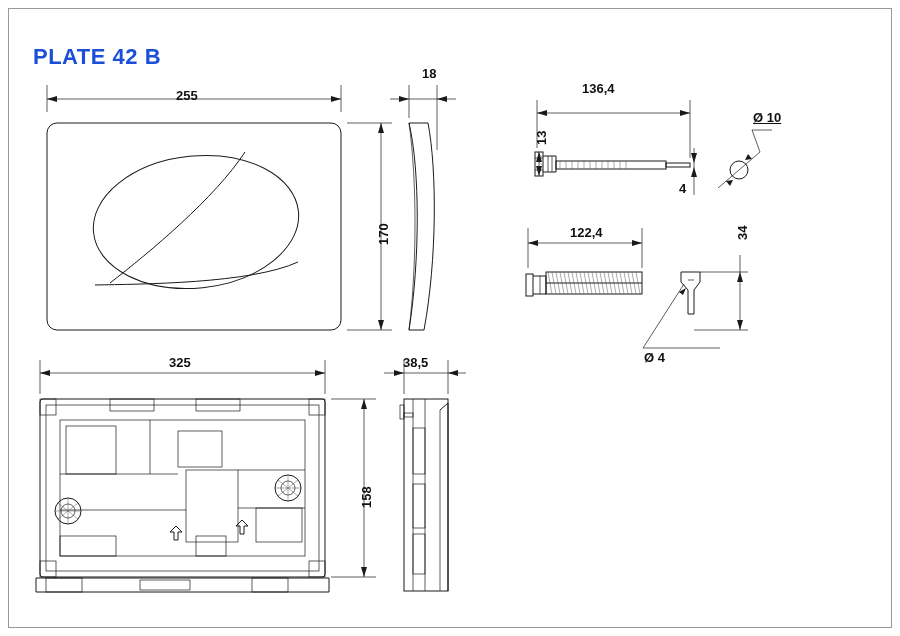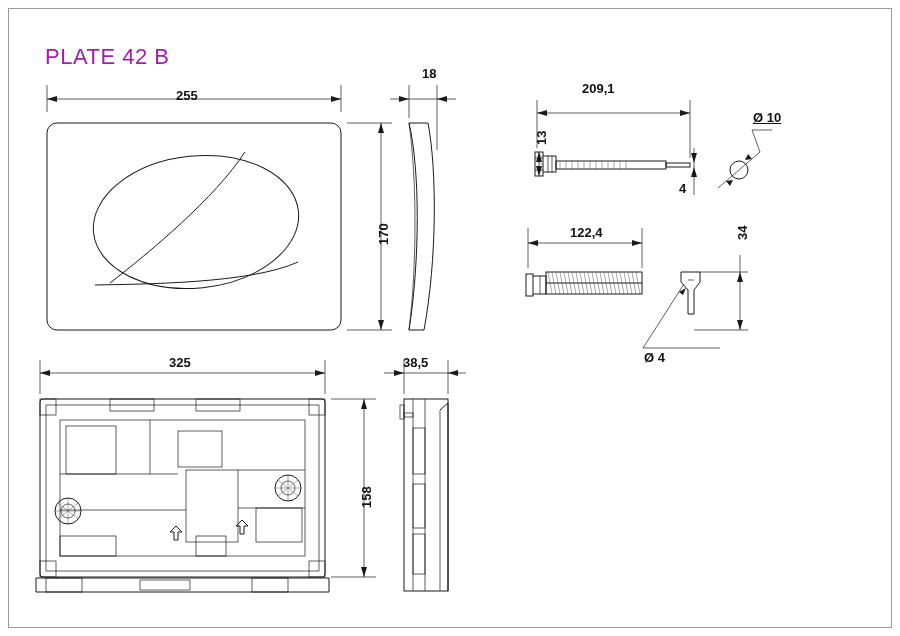--- a/index.html
+++ b/index.html
@@ -22,26 +22,26 @@
     position: absolute;
     left: 8px;
     top: 8px;
     width: 884px;
     height: 620px;
     border: 1px solid #9a9a9a;
     box-sizing: border-box;
   }
   #title {
     position: absolute;
-    left: 45px;
+    left: 33px;
     top: 44px;
     font-size: 22px;
-    font-weight: normal;
+    font-weight: bold;
     letter-spacing: 0.5px;
-    color: #a21caf;
+    color: #1d4ed8;
   }
   svg.draw {
     position: absolute;
     left: 0;
     top: 0;
     width: 900px;
     height: 636px;
   }
   .ln {
     stroke: #1a1a1a;
@@ -299,21 +299,21 @@
       <path class="fillblk" d="M404 373 L394 370 L394 376 Z"></path>
       <path class="fillblk" d="M448 373 L458 370 L458 376 Z"></path>
     </g>
 
   </svg>
 
   <div class="dimtxt" style="left:176px; top:88px;">255</div>
   <div class="dimtxt" style="left:406px; top:66px;margin-left:16px;">18</div>
   <div class="dimtxt rot90" style="left:376px; top:245px;">170</div>
 
-  <div class="dimtxt" style="left:582px; top:81px;">209,1</div>
+  <div class="dimtxt" style="left:582px; top:81px;">136,4</div>
   <div class="dimtxt rot90" style="left:534px; top:145px;">13</div>
   <div class="dimtxt" style="left:679px; top:181px;">4</div>
   <div class="dimtxt" style="left:753px; top:110px;text-decoration:underline;">Ø 10</div>
 
   <div class="dimtxt" style="left:570px; top:225px;">122,4</div>
   <div class="dimtxt rot90" style="left:735px; top:240px;">34</div>
   <div class="dimtxt" style="left:644px; top:350px;">Ø 4</div>
 
   <div class="dimtxt" style="left:169px; top:355px;">325</div>
   <div class="dimtxt" style="left:403px; top:355px;">38,5</div>

